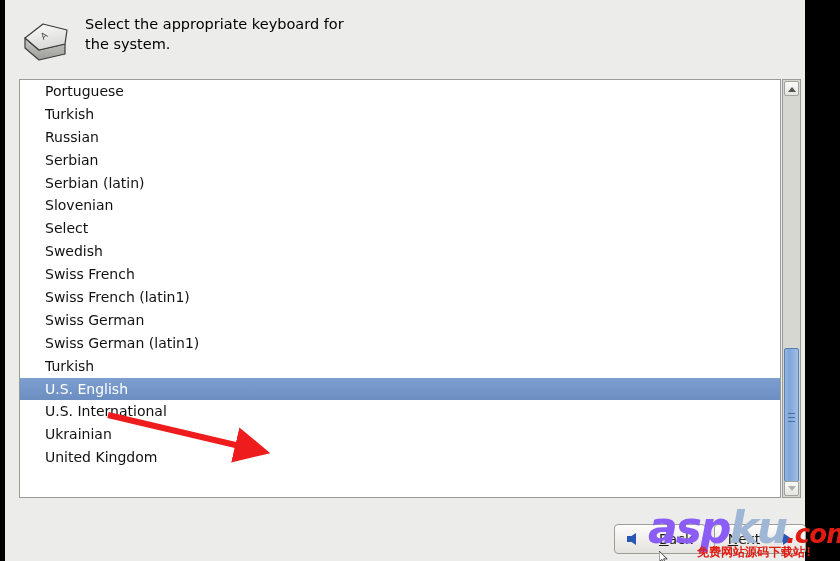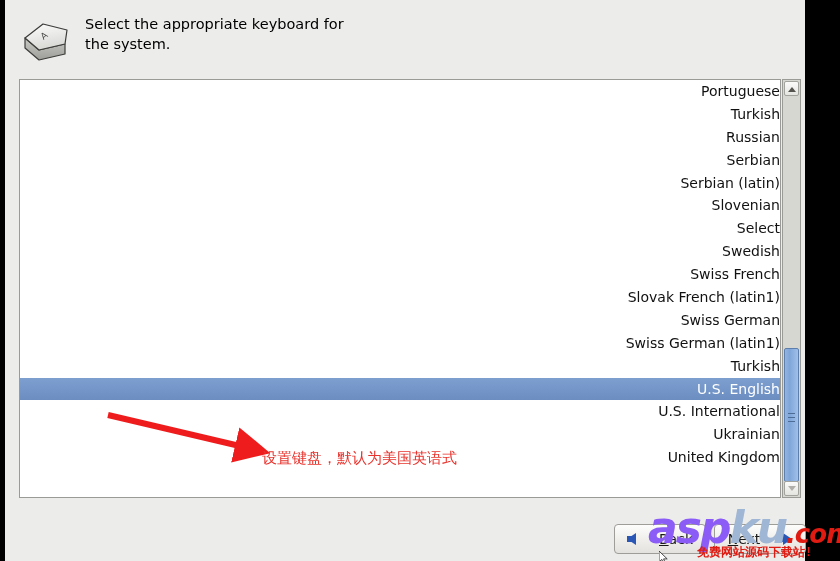--- a/index.html
+++ b/index.html
@@ -65,26 +65,25 @@
     width: 762px;
     height: 419px;
     background: #ffffff;
     border: 1px solid #9a9a96;
     box-sizing: border-box;
     overflow: hidden;
   }
   .list-row {
     height: 22.9px;
     line-height: 22.9px;
-    padding-left: 14px;
+    padding-left: 25px;
     font-size: 14px;
     color: #111111;
     white-space: nowrap;
     box-sizing: border-box;
-    text-align: right;
   }
   .list-row.selected {
     background: linear-gradient(to bottom, #7d9fd0 0%, #6b8dc0 100%);
     color: #ffffff;
   }
 
   
   #scrollbar {
     position: absolute;
     left: 777px;
@@ -283,21 +282,21 @@
     <div id="listbox">
       <div class="list-row">Portuguese</div>
       <div class="list-row">Turkish</div>
       <div class="list-row">Russian</div>
       <div class="list-row">Serbian</div>
       <div class="list-row">Serbian (latin)</div>
       <div class="list-row">Slovenian</div>
       <div class="list-row">Select</div>
       <div class="list-row">Swedish</div>
       <div class="list-row">Swiss French</div>
-      <div class="list-row">Slovak French (latin1)</div>
+      <div class="list-row">Swiss French (latin1)</div>
       <div class="list-row">Swiss German</div>
       <div class="list-row">Swiss German (latin1)</div>
       <div class="list-row">Turkish</div>
       <div class="list-row selected">U.S. English</div>
       <div class="list-row">U.S. International</div>
       <div class="list-row">Ukrainian</div>
       <div class="list-row">United Kingdom</div>
     </div>
 
     <div id="scrollbar">
@@ -326,21 +325,20 @@
   </div>
 
   <svg id="annotation-arrow">
     <defs>
       <marker id="redhead" markerWidth="6" markerHeight="6" refX="1.5" refY="3" orient="auto" markerUnits="strokeWidth">
         <path d="M0,0 L6,3 L0,6 Z" fill="#ee1c1c"></path>
       </marker>
     </defs>
     <path d="M108,415 L244,447" stroke="#ee1c1c" stroke-width="6" fill="none" marker-end="url(#redhead)" stroke-linecap="butt"></path>
   </svg>
-  <div id="annotation-text">设置键盘，默认为美国英语式</div>
 
   <div id="watermark">
     <div id="wm-main"><span class="wm-red">asp</span><span class="wm-blue">ku</span><span class="wm-com">.com</span></div>
     <div id="wm-sub">免费网站源码下载站!</div>
   </div>
 
   <svg id="cursor" viewBox="0 0 10 14">
     <path d="M0,0 L0,11 L2.8,8.4 L4.6,12.6 L6.3,11.9 L4.6,7.9 L8.2,7.9 Z" fill="#ffffff" stroke="#333333" stroke-width="0.9"></path>
   </svg>
 

